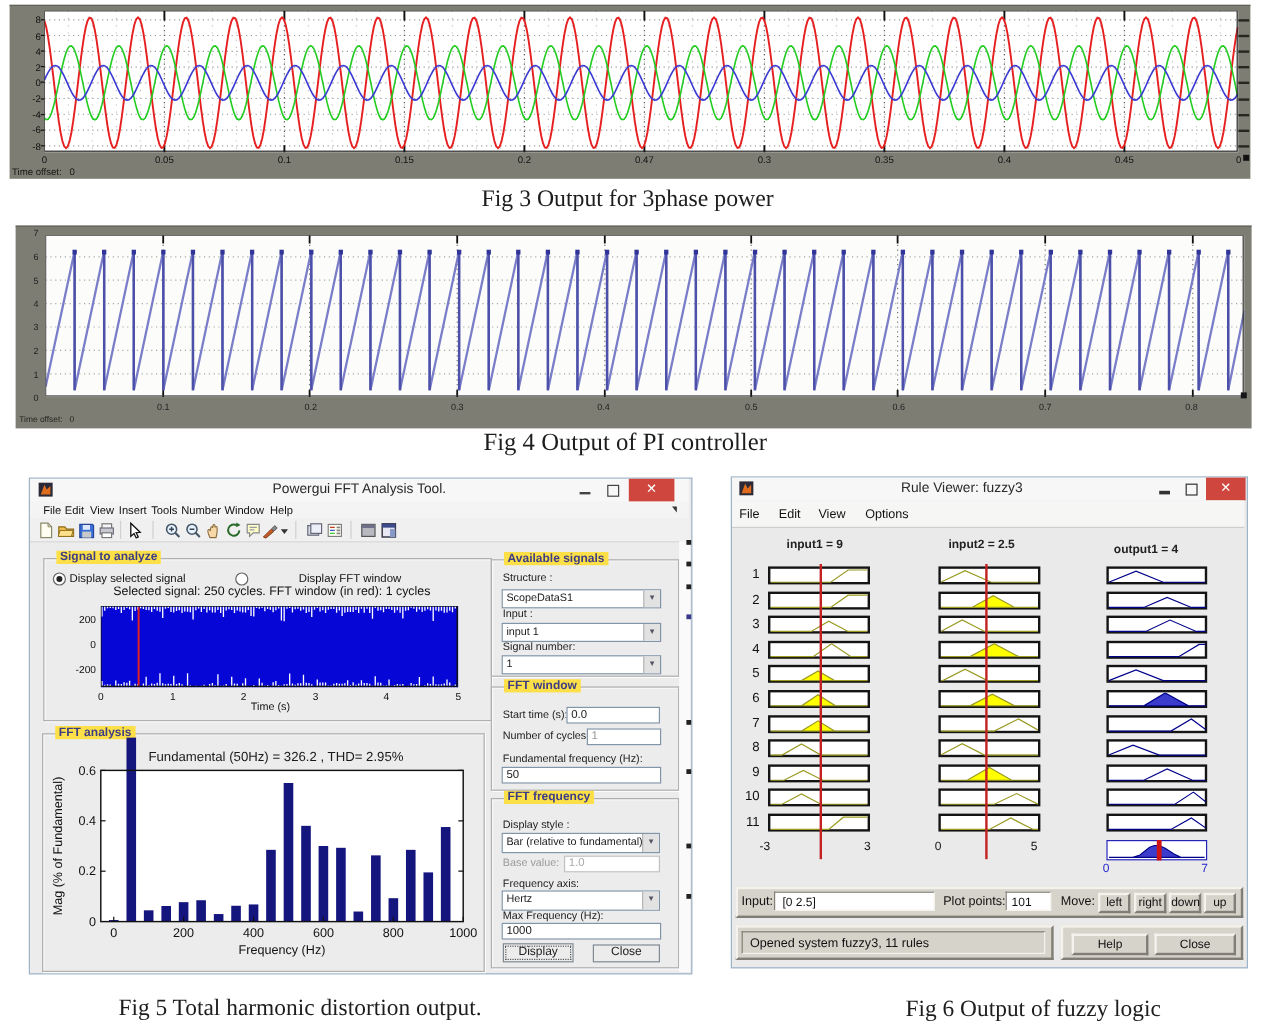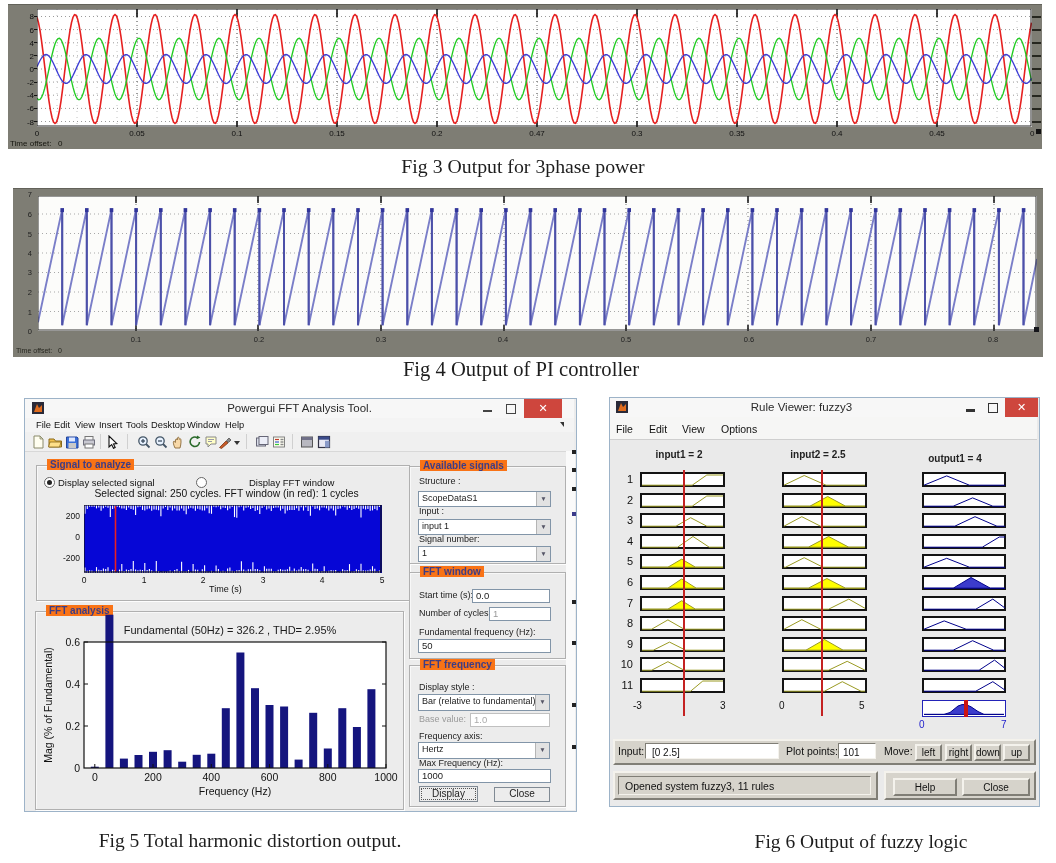--- a/index.html
+++ b/index.html
@@ -1,20 +1,20 @@
 <!DOCTYPE html>
 <html><head><meta charset="utf-8">
 <style>
 html,body{margin:0;padding:0;background:#fff;width:1056px;height:863px;overflow:hidden;}
 body{font-family:"Liberation Sans",sans-serif;position:relative;}
 .abs{position:absolute;}
 .cap{font-family:"Liberation Serif",serif;color:#1d1d1d;white-space:nowrap;}
 .lbl{font-size:9px;color:#1c1c1c;white-space:nowrap;}
 .grp{position:absolute;border:1px solid #b0b0b0;box-shadow:1px 1px 0 #fdfdfd, inset 1px 1px 0 #f8f8f8;}
-.glab{position:absolute;top:-7px;left:10px;background:#f97316;padding:0 3px;font-size:10px;font-weight:bold;color:#3d3d85;white-space:nowrap;}
+.glab{position:absolute;top:-7px;left:10px;background:#fde047;padding:0 3px;font-size:10px;font-weight:bold;color:#3d3d85;white-space:nowrap;}
 .combo{position:absolute;background:#fff;border:1px solid #8295a8;font-size:9px;color:#1b1b1b;}
 .combo .tx{position:absolute;left:3px;top:1px;white-space:nowrap;}
 .combo .ar{position:absolute;right:0;top:0;bottom:0;width:13px;background:#e2e2e2;border-left:1px solid #b5b5b5;color:#556;font-size:6.5px;text-align:center;line-height:13px;}
 .field{position:absolute;background:#fff;border:1px solid #8295a8;font-size:9.5px;color:#1b1b1b;}
 .field .tx{position:absolute;left:3px;top:0px;white-space:nowrap;}
 .btn95{position:absolute;background:#d6d3cb;border-top:2px solid #f4f2ec;border-left:2px solid #f4f2ec;border-right:2px solid #807e76;border-bottom:2px solid #807e76;font-size:10px;color:#111;text-align:center;}
 .mbtn{position:absolute;background:#ececec;border:1px solid #808a94;font-size:10px;color:#222;text-align:center;}
 </style></head><body>
 
 <div class="abs" style="left:8px;top:4px;width:1034px;height:144px;background:#7e7d74;border-top:1px solid #63625a;"></div>
@@ -295,21 +295,21 @@
 <div class="abs" style="left:25px;top:402px;width:549px;text-align:center;font-size:11.5px;color:#2a2a2a;">Powergui FFT Analysis Tool.</div>
 <div class="abs" style="left:483px;top:410px;width:9px;height:2px;background:#444;"></div>
 <div class="abs" style="left:506px;top:404px;width:8px;height:8px;border:1.5px solid #444;"></div>
 <div class="abs" style="left:524px;top:399px;width:38px;height:19px;background:#ce463d;color:#fff;font-size:11px;text-align:center;line-height:18px;">✕</div>
 <div class="abs" style="left:25px;top:418px;width:549px;height:14px;background:#f4f4f4;"></div>
 <div class="abs" style="left:36px;top:420px;font-size:9.3px;color:#111;">File</div>
 <div class="abs" style="left:54px;top:420px;font-size:9.3px;color:#111;">Edit</div>
 <div class="abs" style="left:75px;top:420px;font-size:9.3px;color:#111;">View</div>
 <div class="abs" style="left:99px;top:420px;font-size:9.3px;color:#111;">Insert</div>
 <div class="abs" style="left:126px;top:420px;font-size:9.3px;color:#111;">Tools</div>
-<div class="abs" style="left:151px;top:420px;font-size:9.3px;color:#111;">Desktop</div>
+<div class="abs" style="left:151px;top:420px;font-size:9.3px;color:#111;">Number</div>
 <div class="abs" style="left:187px;top:420px;font-size:9.3px;color:#111;">Window</div>
 <div class="abs" style="left:225px;top:420px;font-size:9.3px;color:#111;">Help</div>
 <div class="abs" style="left:560px;top:422px;width:0;height:0;border-left:4px solid transparent;border-top:5px solid #333;"></div>
 <div class="abs" style="left:25px;top:432px;width:549px;height:19px;background:#f0f0f0;border-bottom:1px solid #d8d8d8;"></div>
 <div class="abs" style="left:100px;top:434px;width:1px;height:15px;background:#d0d0d0;"></div>
 <div class="abs" style="left:127px;top:434px;width:1px;height:15px;background:#d0d0d0;"></div>
 <div class="abs" style="left:246px;top:434px;width:1px;height:15px;background:#d0d0d0;"></div>
 <div class="abs" style="left:292px;top:434px;width:1px;height:15px;background:#d0d0d0;"></div>
 <svg class="abs" style="left:31px;top:435px" width="14" height="14" viewBox="0 0 14 14">
     <path d="M3 1 h6 l3 3 v9 h-9 z" fill="#fffef0" stroke="#8a8a6a" stroke-width="1"></path>
@@ -790,21 +790,21 @@
   </svg>
 <div class="abs" style="left:588px;top:401px;width:427px;text-align:center;font-size:11.5px;color:#2a2a2a;">Rule Viewer: fuzzy3</div>
 <div class="abs" style="left:966px;top:409px;width:9px;height:2.5px;background:#333;"></div>
 <div class="abs" style="left:988px;top:403px;width:8px;height:8px;border:1.5px solid #333;"></div>
 <div class="abs" style="left:1005px;top:398px;width:33px;height:19px;background:#ce463d;color:#fff;font-size:11px;text-align:center;line-height:18px;">✕</div>
 <div class="abs" style="left:610px;top:417px;width:427px;height:22px;background:#f6f6f5;border-bottom:1px solid #cfcfcf;"></div>
 <div class="abs" style="left:616px;top:423px;font-size:10.5px;color:#111;">File</div>
 <div class="abs" style="left:649px;top:423px;font-size:10.5px;color:#111;">Edit</div>
 <div class="abs" style="left:682px;top:423px;font-size:10.5px;color:#111;">View</div>
 <div class="abs" style="left:721px;top:423px;font-size:10.5px;color:#111;">Options</div>
-<div class="abs" style="left:629px;top:449px;width:100px;text-align:center;font-size:10px;font-weight:bold;color:#222;">input1 = 2</div>
+<div class="abs" style="left:629px;top:449px;width:100px;text-align:center;font-size:10px;font-weight:bold;color:#222;">input1 = 9</div>
 <div class="abs" style="left:768px;top:449px;width:100px;text-align:center;font-size:10px;font-weight:bold;color:#222;">input2 = 2.5</div>
 <div class="abs" style="left:905px;top:453px;width:100px;text-align:center;font-size:10px;font-weight:bold;color:#222;">output1 = 4</div>
 <div class="abs" style="left:619px;top:473px;width:14px;text-align:right;font-size:11px;color:#111;">1</div>
 <div class="abs" style="left:640px;top:472px;width:85px;height:15px;background:#fff;border:2px solid #141414;box-sizing:border-box;"></div>
 <svg class="abs" style="left:642px;top:474px" width="81" height="12" viewBox="0 0 81 12">
     <polyline points="0,11.2 50.2,11.2 64.8,1 81,1" fill="none" stroke="#9a9a22" stroke-width="1"></polyline>
   </svg>
 <div class="abs" style="left:782px;top:472px;width:85px;height:15px;background:#fff;border:2px solid #141414;box-sizing:border-box;"></div>
 <svg class="abs" style="left:784px;top:474px" width="81" height="12" viewBox="0 0 81 12">
     <polyline points="0,11.2 0.0,11.2 20.2,1.5 42.1,11.2 81,11.2" fill="none" stroke="#9a9a22" stroke-width="1"></polyline>

